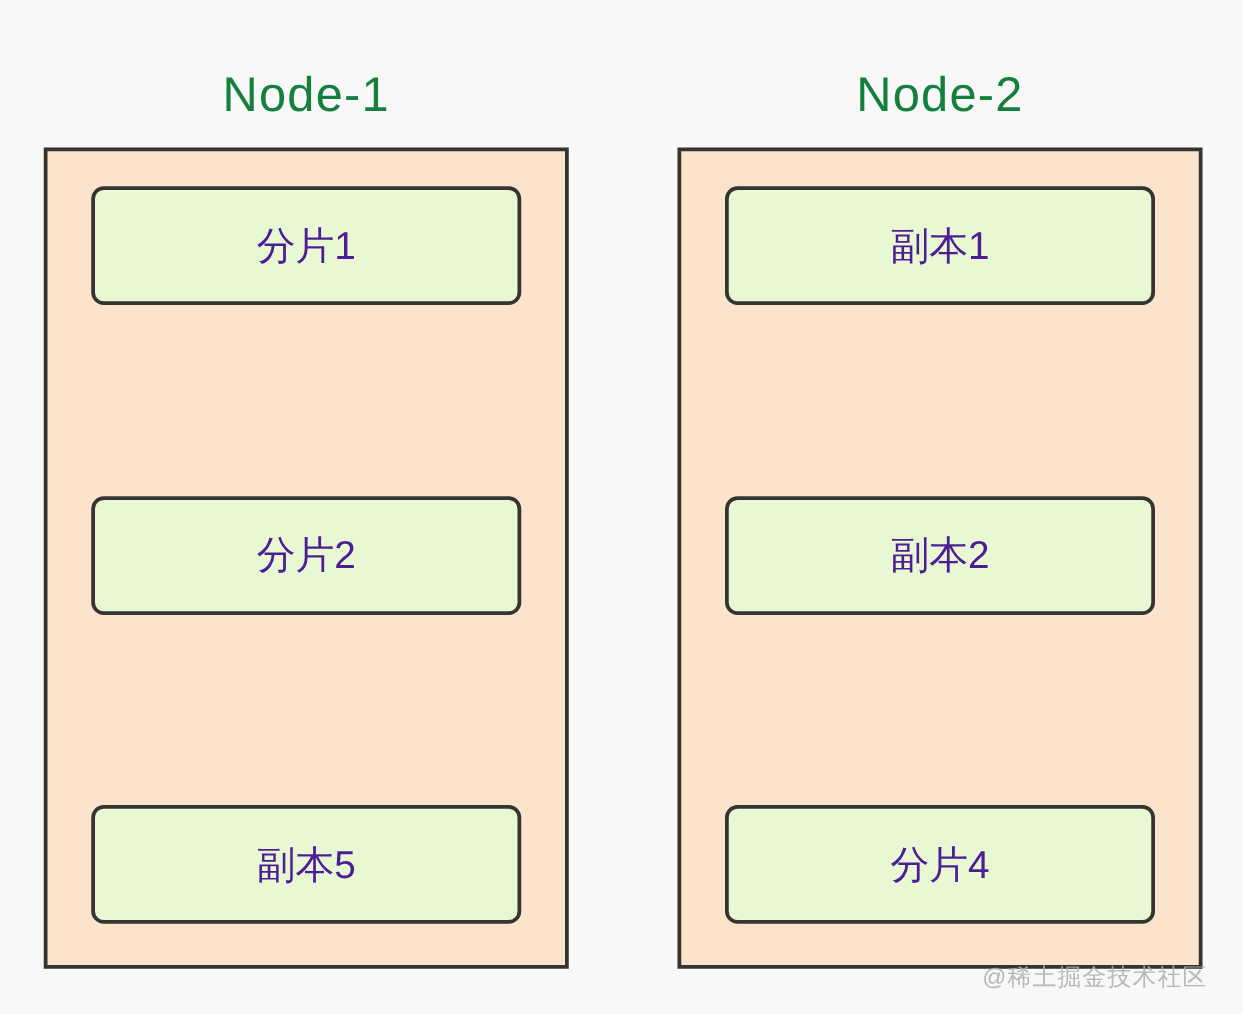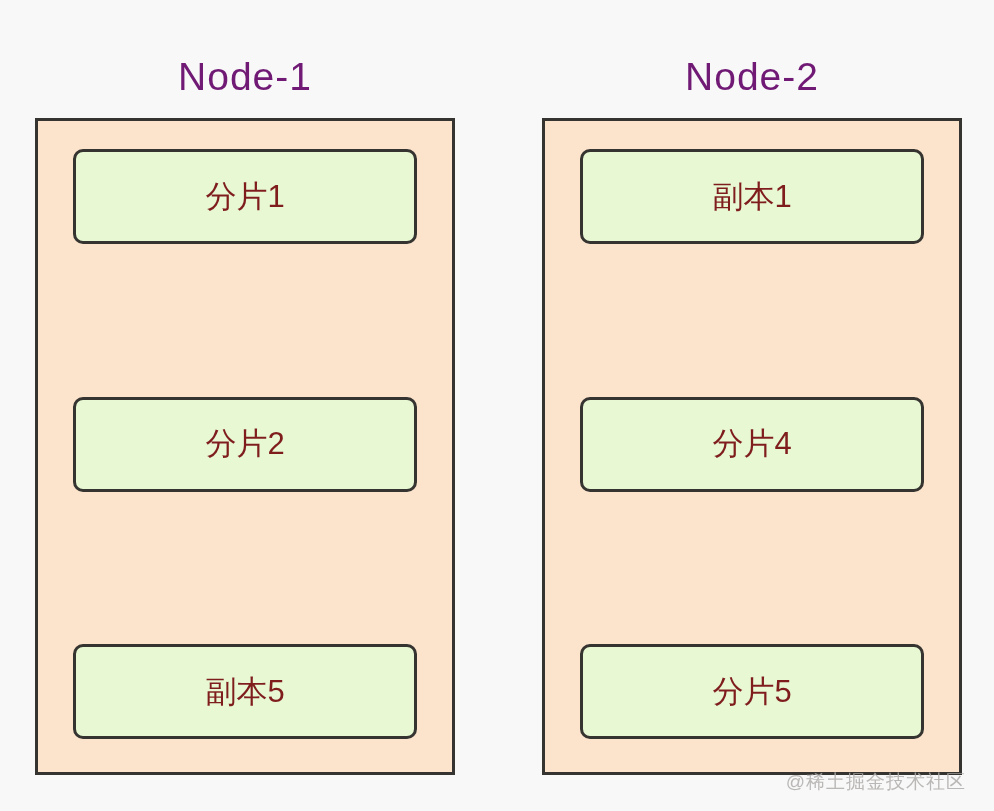--- a/index.html
+++ b/index.html
@@ -27,21 +27,21 @@
   }
   .node-col.col-1 { left: 35px; }
   .node-col.col-2 { left: 542px; justify-content: flex-end; }
   .node-title {
     height: 82px;
     display: flex;
     align-items: center;
     justify-content: center;
     font-size: 39px;
     letter-spacing: 1px;
-    color: #701a75;
+    color: #15803d;
   }
   .node-box {
     box-sizing: border-box;
     height: 657px;
     border: 3px solid #363430;
     background: #fbe3cc;
     padding: 28px 35px 33px 35px;
     display: flex;
     flex-direction: column;
     justify-content: space-between;
@@ -49,21 +49,21 @@
   .shard-box {
     box-sizing: border-box;
     height: 95px;
     border: 3px solid #363430;
     border-radius: 10px;
     background: #e7f8d3;
     display: flex;
     align-items: center;
     justify-content: center;
     font-size: 31px;
-    color: #7f1d1d;
+    color: #4c1d95;
   }
   .watermark {
     position: absolute;
     right: 28px;
     bottom: 16px;
     font-size: 19px;
     color: rgba(175, 173, 170, 0.85);
     letter-spacing: 1px;
     pointer-events: none;
     margin-left: 16px;
@@ -80,20 +80,20 @@
       <div class="shard-box">分片1</div>
       <div class="shard-box">分片2</div>
       <div class="shard-box">副本5</div>
     </div>
   </div>
 
   <div class="node-col col-2">
     <div class="node-title">Node-2</div>
     <div class="node-box">
       <div class="shard-box">副本1</div>
+      <div class="shard-box">副本2</div>
       <div class="shard-box">分片4</div>
-      <div class="shard-box">分片5</div>
     </div>
   </div>
 
   <div class="watermark">@稀土掘金技术社区</div>
 
 </div>
 
 </body></html>

